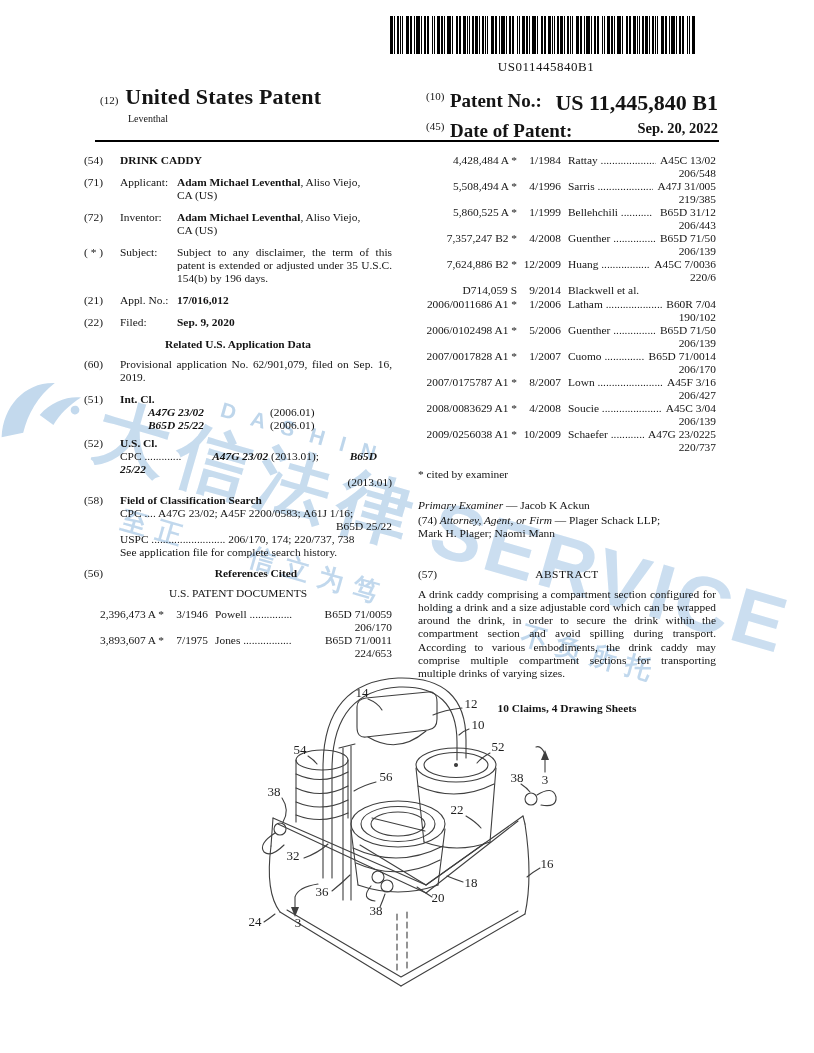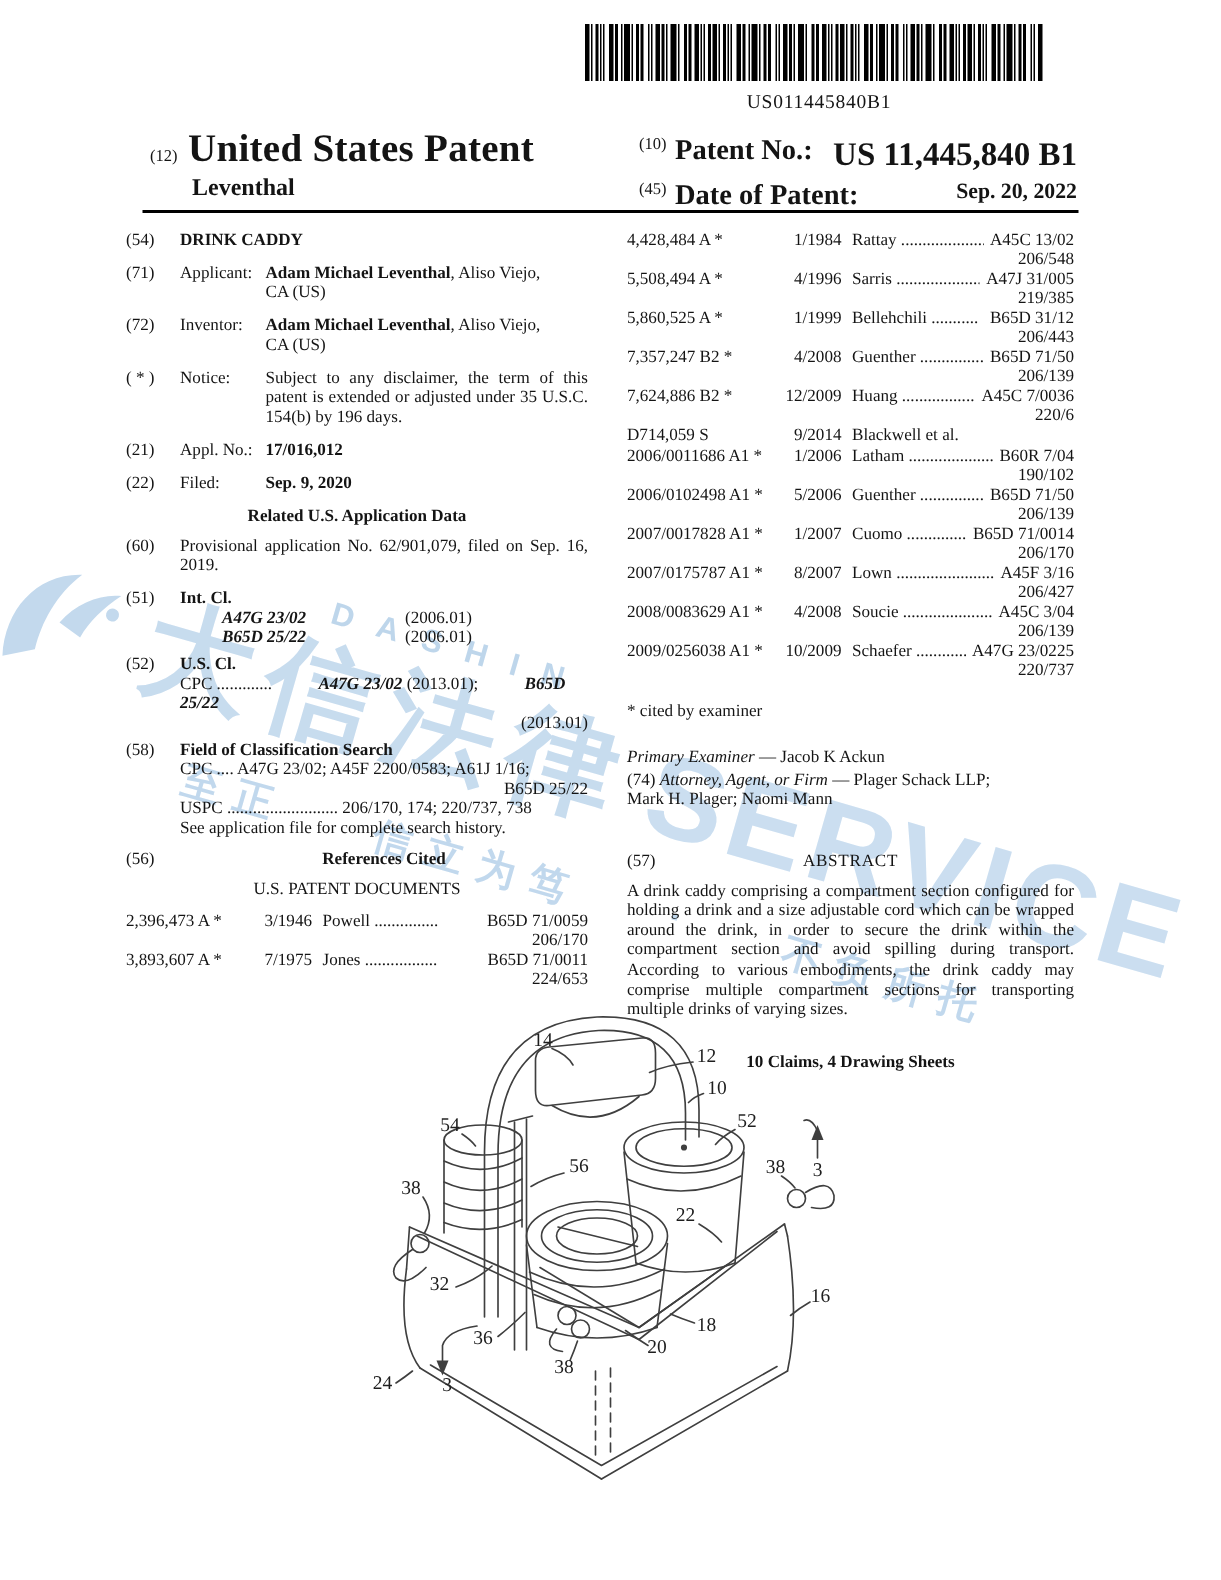--- a/index.html
+++ b/index.html
@@ -22,22 +22,22 @@
     font-weight:bold; letter-spacing:16px; color:#b3cfe8; }
   .wm-row2 { display:flex; justify-content:space-between; width:560px;
     margin:10px 0 0 150px; font-size:26px; font-weight:bold; letter-spacing:10px; color:#b7d2ea; }
   
   .content { position:absolute; inset:0; z-index:1; }
   .barcode-wrap { position:absolute; left:390px; top:16px; width:312px; text-align:center; }
   .barcode-text { font-size:13px; margin-top:1px; letter-spacing:.5px; }
   .h-left { position:absolute; left:100px; top:84px; }
   .h-title-row { display:flex; align-items:baseline; gap:7px; }
   .inid-sm { font-size:11px; }
-  .h-title { font-size:26px; font-weight:bold; letter-spacing:.2px; }
-  .h-author { font-size:16px; font-weight:bold; margin:3px 0 0 28px; }
+  .h-title { font-size:22px; font-weight:bold; letter-spacing:.2px; }
+  .h-author { font-size:10px; font-weight:normal; margin:3px 0 0 28px; }
   .h-right { position:absolute; left:426px; top:90px; width:292px; }
   .h-row { display:flex; align-items:flex-start; margin-bottom:4px; }
   .h-row .inid-sm { width:24px; flex:none; }
   .h-lbl { font-size:19px; font-weight:bold; }
   .h-val { font-size:14.5px; font-weight:bold; margin-left:auto; }
   .h-val.big { font-size:22px; }
   .rule { position:absolute; left:95px; top:140px; width:624px; border-top:2px solid #000; }
   .col { position:absolute; top:154px; font-size:11.4px; line-height:1.145; }
   .col-left  { left:84px; width:308px; }
   .col-right { left:418px; width:298px; }
@@ -51,21 +51,21 @@
   .it { font-style:italic; }
   .center { text-align:center; }
   .right { text-align:right; }
   .sec-title { font-weight:bold; text-align:center; margin-bottom:6px; }
   .cl-row { display:flex; }
   .cl-code { width:122px; flex:none; }
   
   .cite { display:grid; grid-template-columns:var(--pw) 44px 1fr auto; }
   .col-left  { --pw:80px; }
   .col-right { --pw:99px; }
-  .c-patno { white-space:nowrap; }
+  .c-patno { text-align:right; white-space:nowrap; }
   .c-date  { text-align:right; white-space:nowrap; }
   .c-name  { padding-left:7px; white-space:nowrap; overflow:hidden; }
   .c-cls   { text-align:right; padding-left:4px; white-space:nowrap; }
   .cite2   { text-align:right; }
   .cited-note { margin:14px 0 18px 0; }
   .examiner { margin-bottom:2px; }
   .attorney { margin-bottom:28px; }
   .abs-head { display:flex; margin-bottom:7px; }
   .abs-head .inid { width:40px; }
   .abs-title { flex:1; text-align:center; font-weight:normal; letter-spacing:.5px; margin-right:40px; }
@@ -233,21 +233,21 @@
       </div>
 
       <div class="item">
         <span class="inid">(72)</span>
         <span class="ilabel">Inventor:</span>
         <span class="ibody"><span class="b">Adam Michael Leventhal</span><span>, Aliso Viejo,</span><br><span>CA (US)</span></span>
       </div>
 
       <div class="item">
         <span class="inid">( * )</span>
-        <span class="ilabel">Notice:</span>
+        <span class="ilabel">Subject:</span>
         <span class="ibody just">Subject to any disclaimer, the term of this patent is extended or adjusted under 35 U.S.C. 154(b) by 196 days.</span>
       </div>
 
       <div class="item">
         <span class="inid">(21)</span>
         <span class="ilabel">Appl. No.:</span>
         <span class="ibody b">17/016,012</span>
       </div>
 
       <div class="item">

